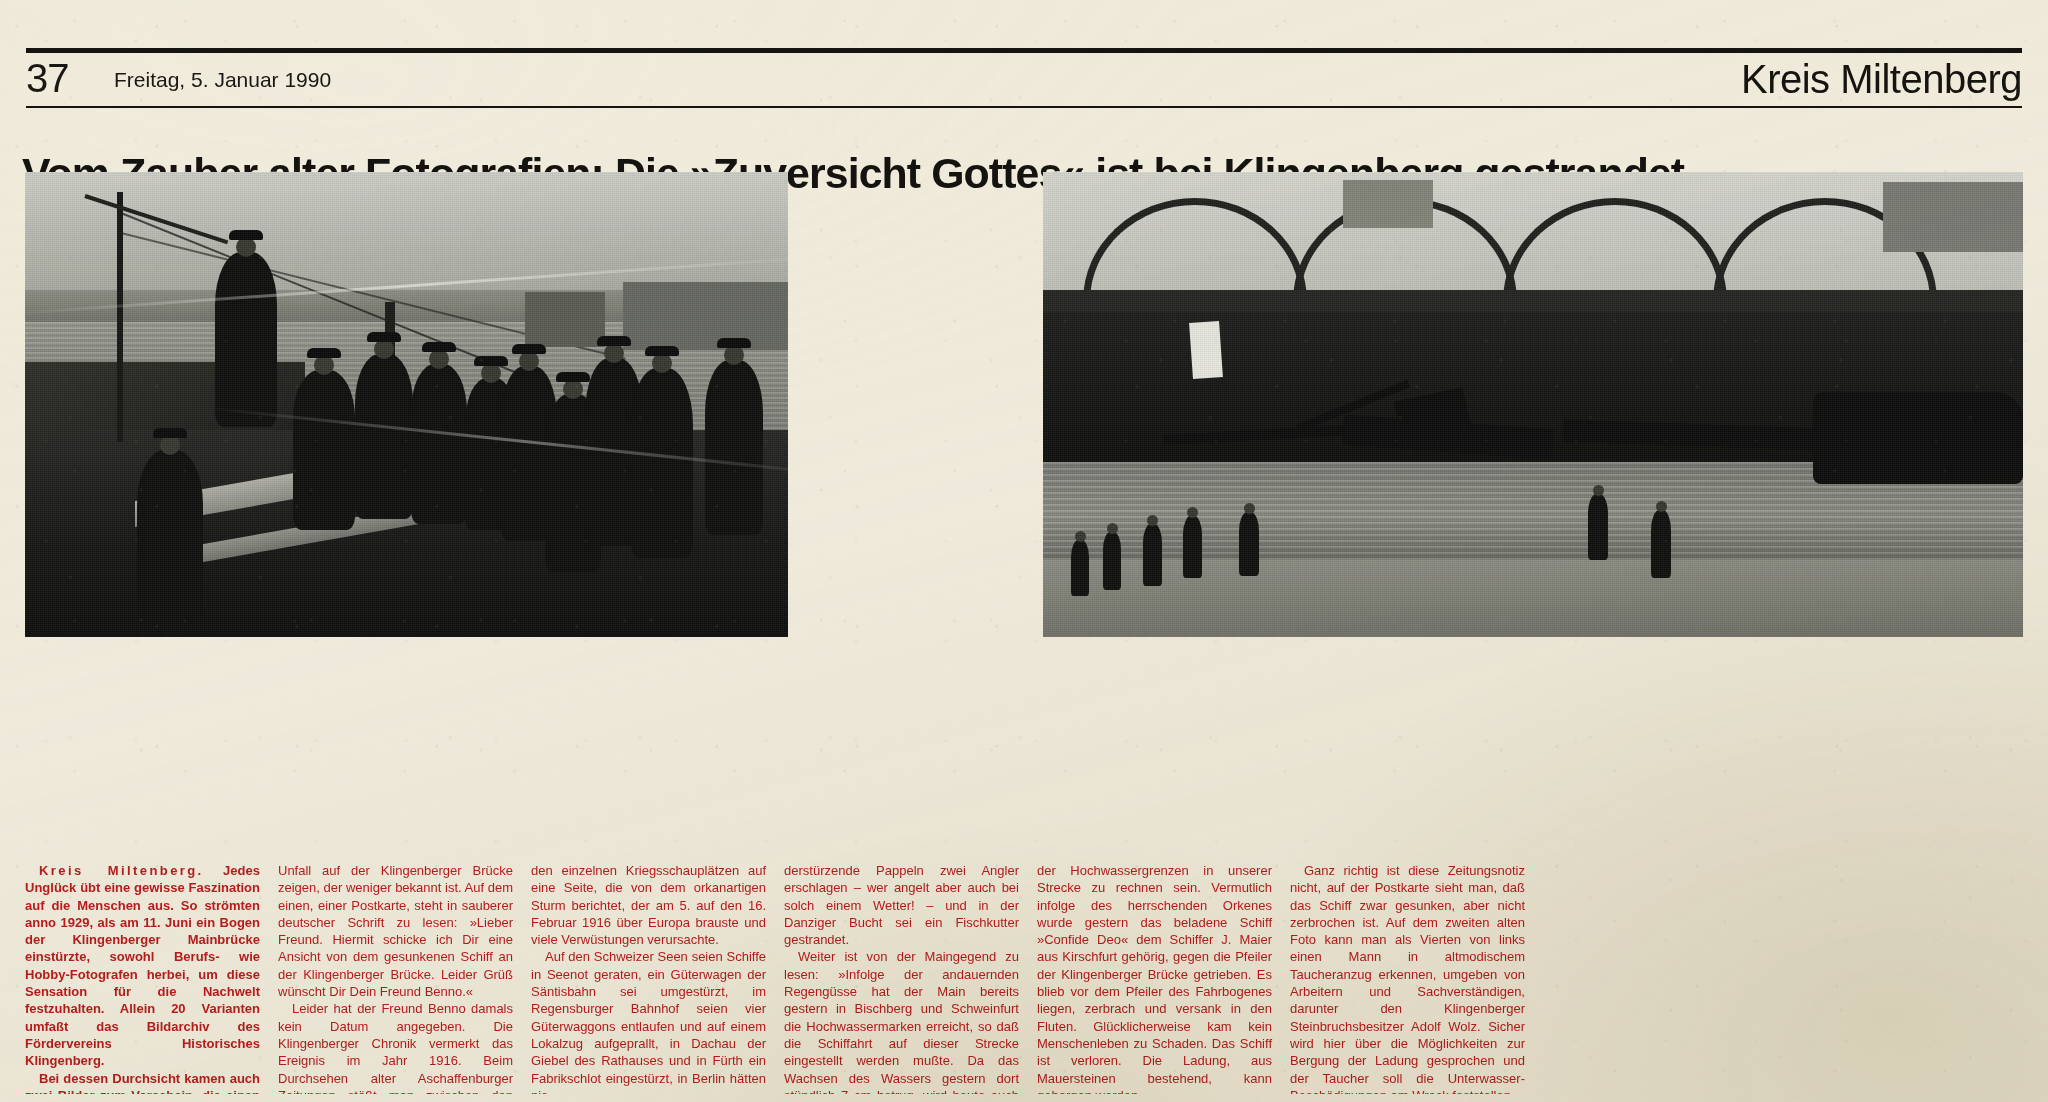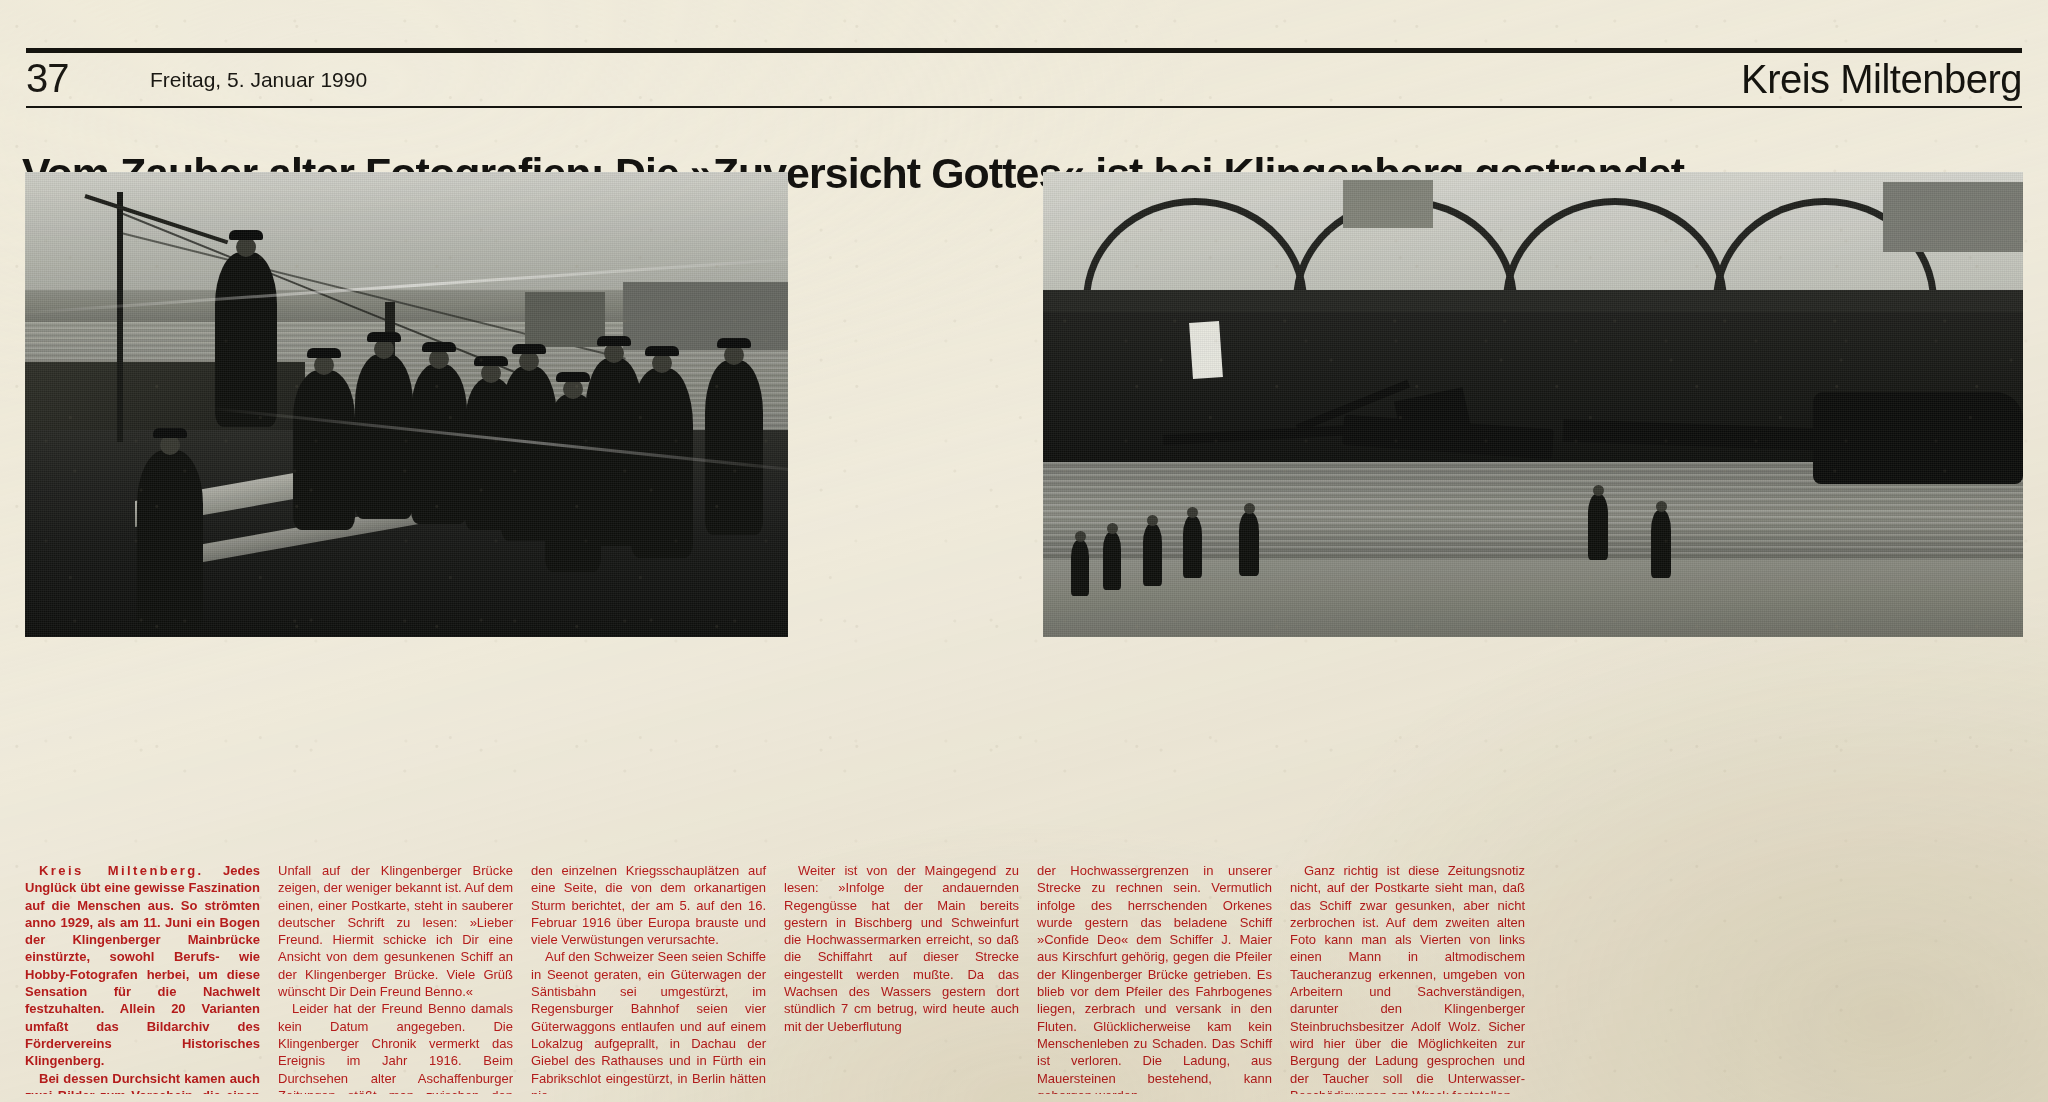--- a/index.html
+++ b/index.html
@@ -76,21 +76,20 @@
   }
   #masthead-date {
     position: absolute;
     left: 88px;
     top: 20px;
     font-family: "Liberation Sans", sans-serif;
     font-size: 21px;
     font-weight: 400;
     color: #1a1813;
     white-space: nowrap;
-    margin-left: 36px;
   }
   #masthead-section {
     position: absolute;
     right: 0;
     top: 9px;
     font-family: "Liberation Sans", sans-serif;
     font-size: 40px;
     font-weight: 400;
     letter-spacing: -0.5px;
     color: #15140f;
@@ -399,30 +398,31 @@
 
     <div class="col lead">
       <p class="first">
         <span class="dateline">Kreis Miltenberg</span><span class="dateline-tail">. Jedes</span>
         <span>Unglück übt eine gewisse Faszination auf die Menschen aus. So strömten anno 1929, als am 11. Juni ein Bogen der Klingenberger Mainbrücke einstürzte, sowohl Berufs- wie Hobby-Fotografen herbei, um diese Sensation für die Nachwelt festzuhalten. Allein 20 Varianten umfaßt das Bildarchiv des Fördervereins Historisches Klingenberg.</span>
       </p>
       <p>Bei dessen Durchsicht kamen auch zwei Bilder zum Vorschein, die einen anderen</p>
     </div>
 
     <div class="col">
-      <p class="first" style="text-indent:0">Unfall auf der Klingenberger Brücke zeigen, der weniger bekannt ist. Auf dem einen, einer Postkarte, steht in sauberer deutscher Schrift zu lesen: »Lieber Freund. Hiermit schicke ich Dir eine Ansicht von dem gesunkenen Schiff an der Klingenberger Brücke. Viele Grüß wünscht Dir Dein Freund Benno.«</p>
+      <p class="first" style="text-indent:0">Unfall auf der Klingenberger Brücke zeigen, der weniger bekannt ist. Auf dem einen, einer Postkarte, steht in sauberer deutscher Schrift zu lesen: »Lieber Freund. Hiermit schicke ich Dir eine Ansicht von dem gesunkenen Schiff an der Klingenberger Brücke. Leider Grüß wünscht Dir Dein Freund Benno.«</p>
       <p>Leider hat der Freund Benno damals kein Datum angegeben. Die Klingenberger Chronik vermerkt das Ereignis im Jahr 1916. Beim Durchsehen alter Aschaffenburger Zeitungen stößt man zwischen den Nachrichten von</p>
     </div>
 
     <div class="col">
       <p class="first" style="text-indent:0">den einzelnen Kriegsschauplätzen auf eine Seite, die von dem orkanartigen Sturm berichtet, der am 5. auf den 16. Februar 1916 über Europa brauste und viele Verwüstungen verursachte.</p>
       <p>Auf den Schweizer Seen seien Schiffe in Seenot geraten, ein Güterwagen der Säntisbahn sei umgestürzt, im Regensburger Bahnhof seien vier Güterwaggons entlaufen und auf einem Lokalzug aufgeprallt, in Dachau der Giebel des Rathauses und in Fürth ein Fabrikschlot eingestürzt, in Berlin hätten nie-</p>
     </div>
 
     <div class="col">
+      <p class="first" style="text-indent:0">derstürzende Pappeln zwei Angler erschlagen – wer angelt aber auch bei solch einem Wetter! – und in der Danziger Bucht sei ein Fischkutter gestrandet.</p>
       <p>Weiter ist von der Maingegend zu lesen: »Infolge der andauernden Regengüsse hat der Main bereits gestern in Bischberg und Schweinfurt die Hochwassermarken erreicht, so daß die Schiffahrt auf dieser Strecke eingestellt werden mußte. Da das Wachsen des Wassers gestern dort stündlich 7 cm betrug, wird heute auch mit der Ueberflutung</p>
     </div>
 
     <div class="col">
       <p class="first" style="text-indent:0">der Hochwassergrenzen in unserer Strecke zu rechnen sein. Vermutlich infolge des herrschenden Orkenes wurde gestern das beladene Schiff »Confide Deo« dem Schiffer J. Maier aus Kirschfurt gehörig, gegen die Pfeiler der Klingenberger Brücke getrieben. Es blieb vor dem Pfeiler des Fahrbogenes liegen, zerbrach und versank in den Fluten. Glücklicherweise kam kein Menschenleben zu Schaden. Das Schiff ist verloren. Die Ladung, aus Mauersteinen bestehend, kann geborgen werden.«</p>
     </div>
 
     <div class="col">
       <p class="first">Ganz richtig ist diese Zeitungsnotiz nicht, auf der Postkarte sieht man, daß das Schiff zwar gesunken, aber nicht zerbrochen ist. Auf dem zweiten alten Foto kann man als Vierten von links einen Mann in altmodischem Taucheranzug erkennen, umgeben von Arbeitern und Sachverständigen, darunter den Klingenberger Steinbruchsbesitzer Adolf Wolz. Sicher wird hier über die Möglichkeiten zur Bergung der Ladung gesprochen und der Taucher soll die Unterwasser-Beschädigungen am Wrack feststellen.</p>
     </div>

